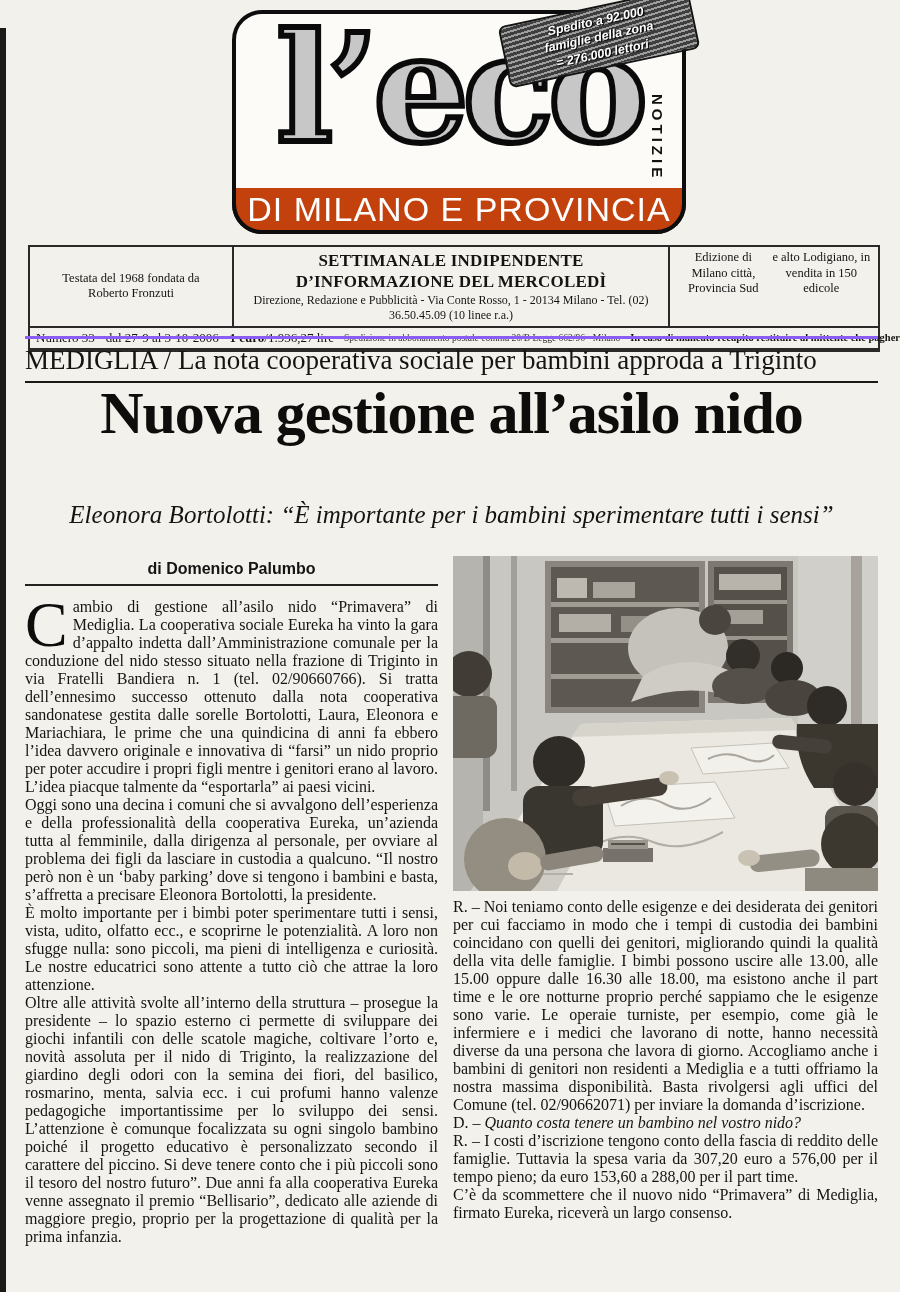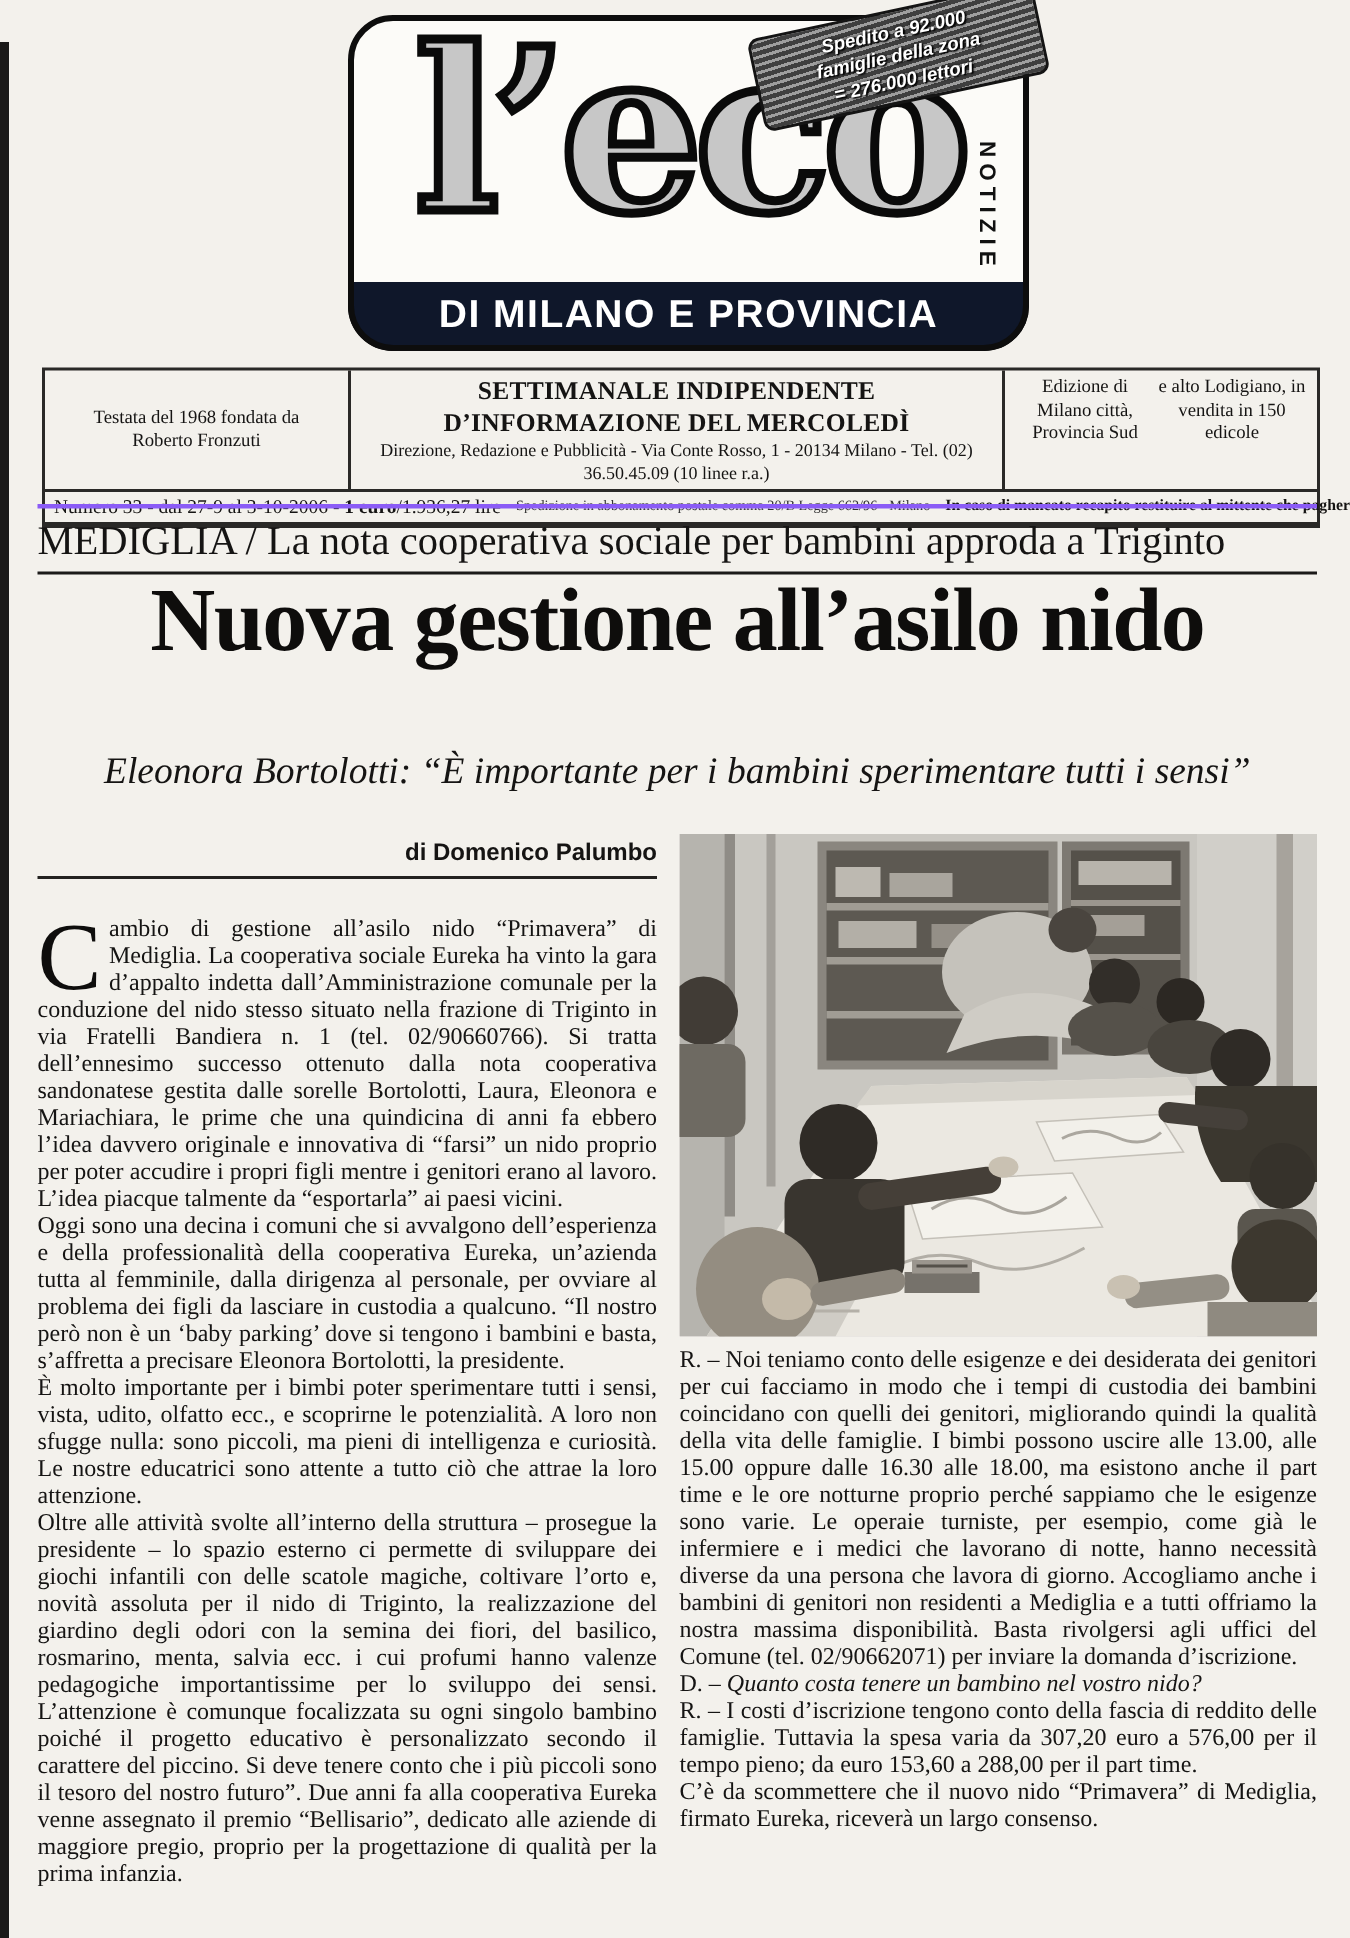--- a/index.html
+++ b/index.html
@@ -8,24 +8,24 @@
   .scan-edge{position:absolute;left:0;top:28px;width:6px;height:1264px;background:#1b1a19;}
 
   
   .masthead-box{position:absolute;left:232px;top:10px;width:446px;height:216px;background:#fcfbf8;
     border:4px solid #0d0d0d;border-radius:30px;}
   .logo{position:absolute;left:0;top:-8px;width:100%;text-align:center;
     font-family:"DejaVu Serif",serif;font-weight:700;font-size:150px;line-height:1.1;
     color:#c7c7c7;-webkit-text-stroke:6px #0a0a0a;letter-spacing:-6px;}
   .notizie{position:absolute;right:16px;top:80px;writing-mode:vertical-rl;
     font-family:"Liberation Sans",sans-serif;font-weight:bold;font-size:15px;letter-spacing:4px;color:#111;}
-  .masthead-band{position:absolute;left:-4px;right:-4px;bottom:-4px;height:42px;background:#0f172a;
+  .masthead-band{position:absolute;left:-4px;right:-4px;bottom:-4px;height:42px;background:#c2410c;
     border:4px solid #0d0d0d;border-top:none;border-radius:0 0 30px 30px;
     display:flex;align-items:center;justify-content:center;
-    font-family:"Liberation Sans",sans-serif;font-weight:bold;font-size:26px;letter-spacing:1px;color:#ffffff;}
+    font-family:"Liberation Sans",sans-serif;font-weight:normal;font-size:34px;letter-spacing:1px;color:#ffffff;}
   .stamp{position:absolute;left:502px;top:6px;width:178px;padding:5px 6px;transform:rotate(-12deg);
     background:repeating-linear-gradient(175deg,#9e9e9e 0 2px,#3f3f3f 2px 5px);
     border:2px solid #141414;border-radius:7px;text-align:center;
     font-family:"Liberation Sans",sans-serif;font-weight:bold;font-style:italic;font-size:12.5px;line-height:1.3;
     color:#ffffff;text-shadow:0 0 3px #000,1px 1px 1px #000;}
 
   
   .info-table{position:absolute;left:28px;top:245px;width:848px;border:2px solid #2a2927;border-bottom-width:4px;}
   .info-row1{display:flex;border-bottom:2px solid #2a2927;}
   .info-cell{padding:3px 6px;text-align:center;font-size:12.5px;line-height:1.25;}
@@ -47,22 +47,22 @@
   .headline{position:absolute;left:25px;top:383px;width:853px;text-align:center;
     font-weight:700;font-size:60px;line-height:1.0;letter-spacing:-1px;color:#0e0d0c;
     font-family:"Liberation Serif",serif;white-space:nowrap;}
   .subhead{position:absolute;left:25px;top:500px;width:853px;text-align:center;
     font-style:italic;font-size:25px;line-height:1.2;white-space:nowrap;}
 
   
   .columns{position:absolute;left:25px;top:556px;width:853px;display:flex;gap:15px;}
   .col-left{width:433px;}
   .col-right{width:425px;}
-  .byline-wrap{text-align:right;font-family:"Liberation Sans",sans-serif;font-weight:bold;font-size:16px;
-    padding:4px 0 6px 0;border-bottom:2px solid #232220;margin-bottom:25px;}
+  .byline-wrap{text-align:center;font-family:"Liberation Sans",sans-serif;font-weight:bold;font-size:16px;
+    padding:4px 0 6px 0;border-bottom:2px solid #232220;margin-bottom:12px;}
   .body-text p{margin:0;font-size:16px;line-height:18px;text-align:justify;
     hyphens:auto;-webkit-hyphens:auto;}
   .dropcap{float:left;font-size:64px;line-height:50px;padding:2px 5px 0 0;font-weight:400;color:#0e0d0c;}
   .qa-q em{font-style:italic;}
   .photo-frame{width:425px;height:335px;margin-bottom:7px;}
   .photo-frame svg{display:block;}
 </style>
 </head>
 <body>
 

